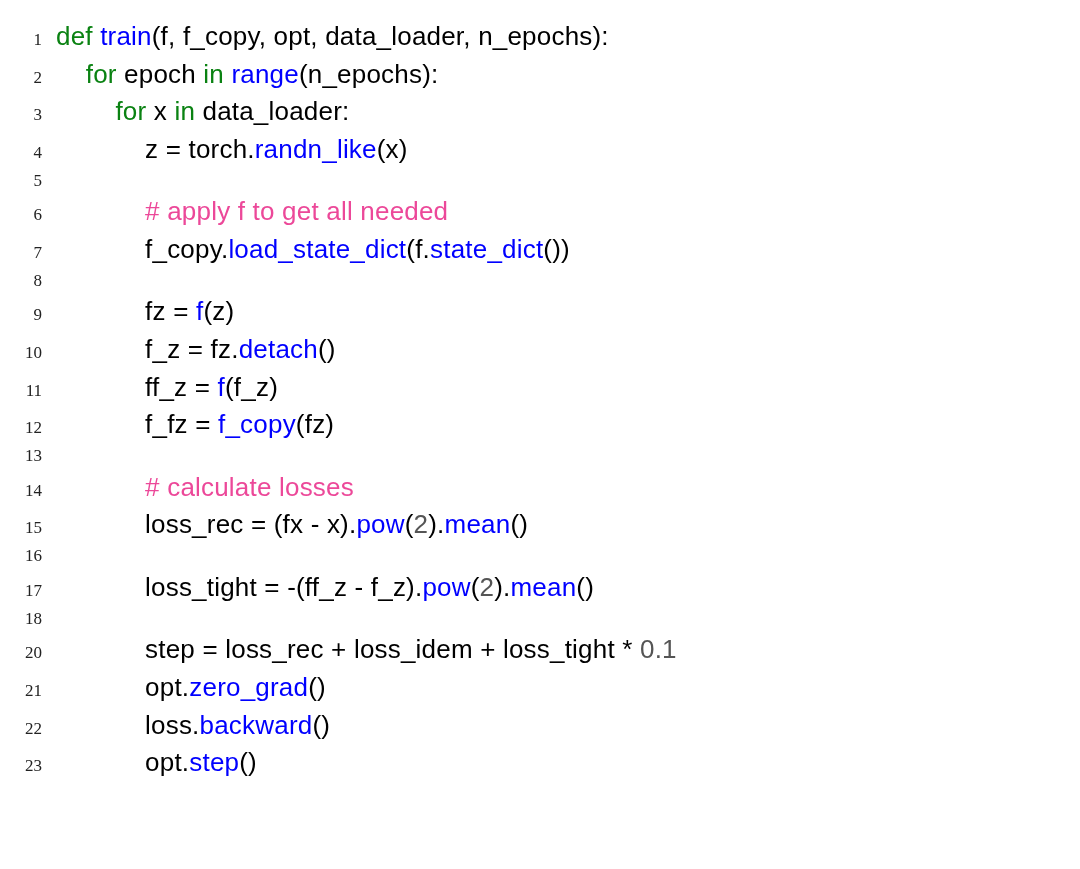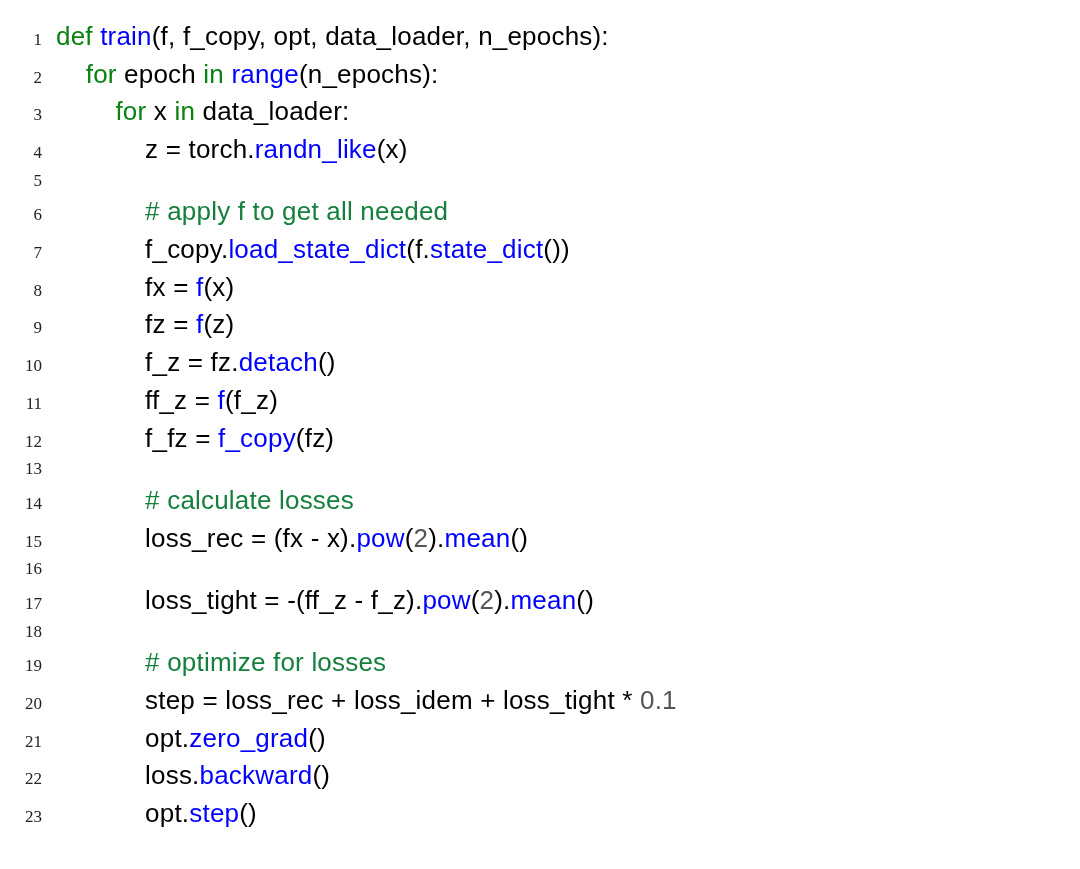--- a/index.html
+++ b/index.html
@@ -32,43 +32,42 @@
   }
   .code {
     font-family: Liberation Sans, sans-serif;
     font-size: 26px;
     letter-spacing: 0.2px;
     color: #000;
   }
   .kw  { color: #0a8212; }   
   .fn  { color: #0000ff; }   
   .num { color: #555555; }   
-  .cmt { color: #15803d; }   
+  .cmt { color: #ec4899; }   
   .id  { color: #000000; }
 </style>
 </head>
 <body>
 
 <div class="code-block" id="code-listing">
     <div class="code-line"><span class="lineno">1</span><span class="code"><span class="kw">def </span><span class="fn">train</span><span class="id">(f, f_copy, opt, data_loader, n_epochs):</span></span></div>
     <div class="code-line"><span class="lineno">2</span><span class="code"><span class="id">    </span><span class="kw">for</span><span class="id"> epoch </span><span class="kw">in</span><span class="id"> </span><span class="fn">range</span><span class="id">(n_epochs):</span></span></div>
     <div class="code-line"><span class="lineno">3</span><span class="code"><span class="id">        </span><span class="kw">for</span><span class="id"> x </span><span class="kw">in</span><span class="id"> data_loader:</span></span></div>
     <div class="code-line"><span class="lineno">4</span><span class="code"><span class="id">            z = torch.</span><span class="fn">randn_like</span><span class="id">(x)</span></span></div>
     <div class="code-line"><span class="lineno">5</span><span class="code"><span class="id"></span></span></div>
     <div class="code-line"><span class="lineno">6</span><span class="code"><span class="id">            </span><span class="cmt"># apply f to get all needed</span></span></div>
     <div class="code-line"><span class="lineno">7</span><span class="code"><span class="id">            f_copy.</span><span class="fn">load_state_dict</span><span class="id">(f.</span><span class="fn">state_dict</span><span class="id">())</span></span></div>
-    <div class="code-line"><span class="lineno">8</span><span class="code"><span class="id">            fx = </span><span class="fn">f</span><span class="id">(x)</span></span></div>
+    <div class="code-line"><span class="lineno">8</span></div>
     <div class="code-line"><span class="lineno">9</span><span class="code"><span class="id">            fz = </span><span class="fn">f</span><span class="id">(z)</span></span></div>
     <div class="code-line"><span class="lineno">10</span><span class="code"><span class="id">            f_z = fz.</span><span class="fn">detach</span><span class="id">()</span></span></div>
     <div class="code-line"><span class="lineno">11</span><span class="code"><span class="id">            ff_z = </span><span class="fn">f</span><span class="id">(f_z)</span></span></div>
     <div class="code-line"><span class="lineno">12</span><span class="code"><span class="id">            f_fz = </span><span class="fn">f_copy</span><span class="id">(fz)</span></span></div>
     <div class="code-line"><span class="lineno">13</span><span class="code"><span class="id"></span></span></div>
     <div class="code-line"><span class="lineno">14</span><span class="code"><span class="id">            </span><span class="cmt"># calculate losses</span></span></div>
     <div class="code-line"><span class="lineno">15</span><span class="code"><span class="id">            loss_rec = (fx - x).</span><span class="fn">pow</span><span class="id">(</span><span class="num">2</span><span class="id">).</span><span class="fn">mean</span><span class="id">()</span></span></div>
     <div class="code-line"><span class="lineno">16</span></div>
     <div class="code-line"><span class="lineno">17</span><span class="code"><span class="id">            loss_tight = -(ff_z - f_z).</span><span class="fn">pow</span><span class="id">(</span><span class="num">2</span><span class="id">).</span><span class="fn">mean</span><span class="id">()</span></span></div>
     <div class="code-line"><span class="lineno">18</span><span class="code"><span class="id"></span></span></div>
-    <div class="code-line"><span class="lineno">19</span><span class="code"><span class="id">            </span><span class="cmt"># optimize for losses</span></span></div>
     <div class="code-line"><span class="lineno">20</span><span class="code"><span class="id">            step = loss_rec + loss_idem + loss_tight * </span><span class="num">0.1</span></span></div>
     <div class="code-line"><span class="lineno">21</span><span class="code"><span class="id">            opt.</span><span class="fn">zero_grad</span><span class="id">()</span></span></div>
     <div class="code-line"><span class="lineno">22</span><span class="code"><span class="id">            loss.</span><span class="fn">backward</span><span class="id">()</span></span></div>
     <div class="code-line"><span class="lineno">23</span><span class="code"><span class="id">            opt.</span><span class="fn">step</span><span class="id">()</span></span></div>
   </div>
 
 </body></html>

